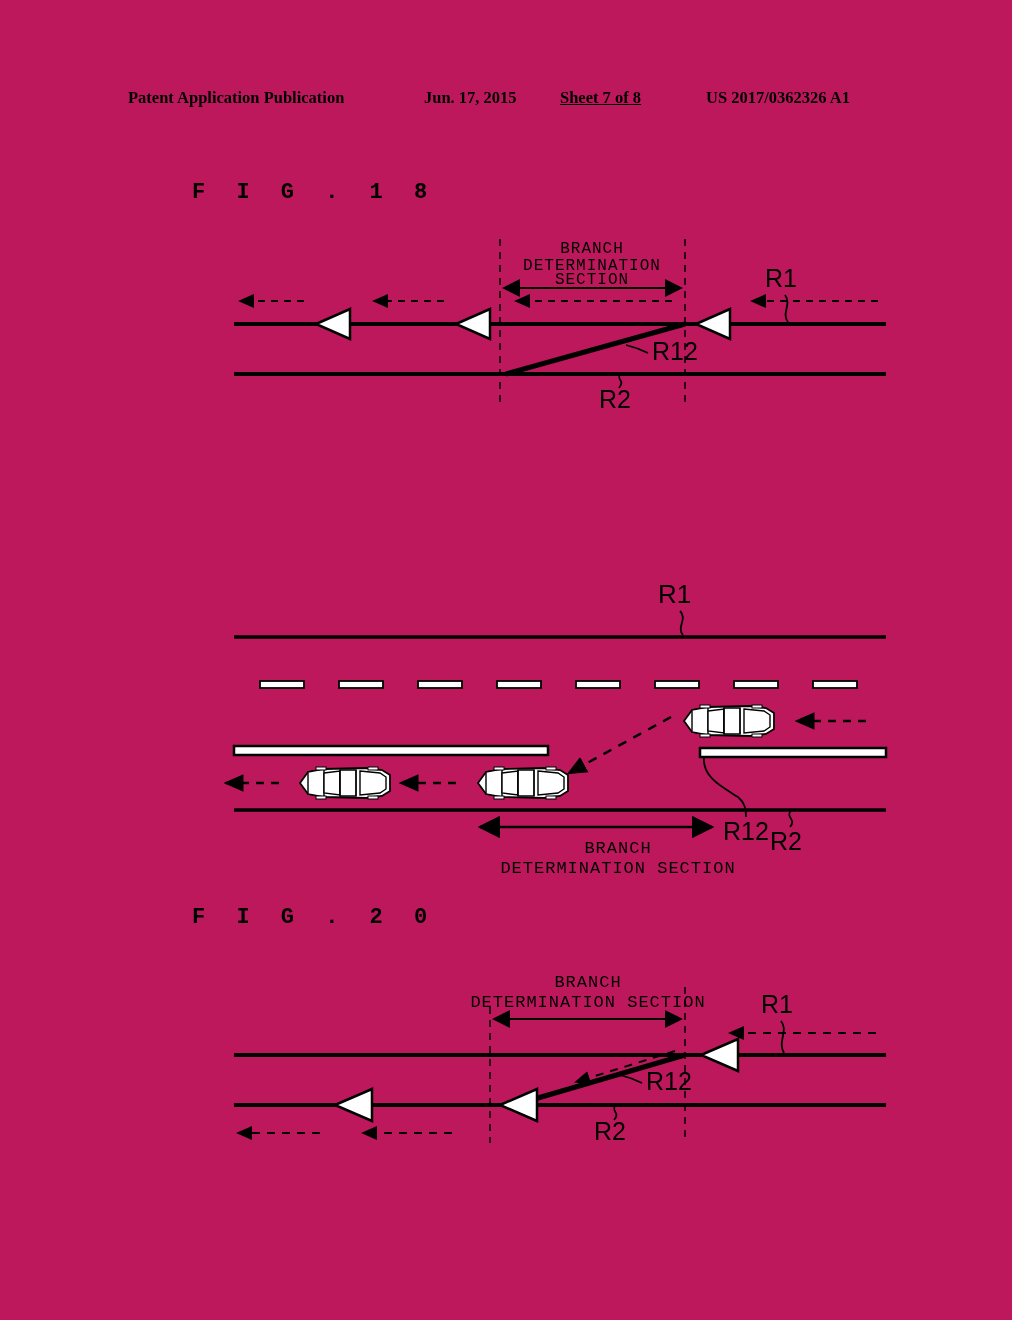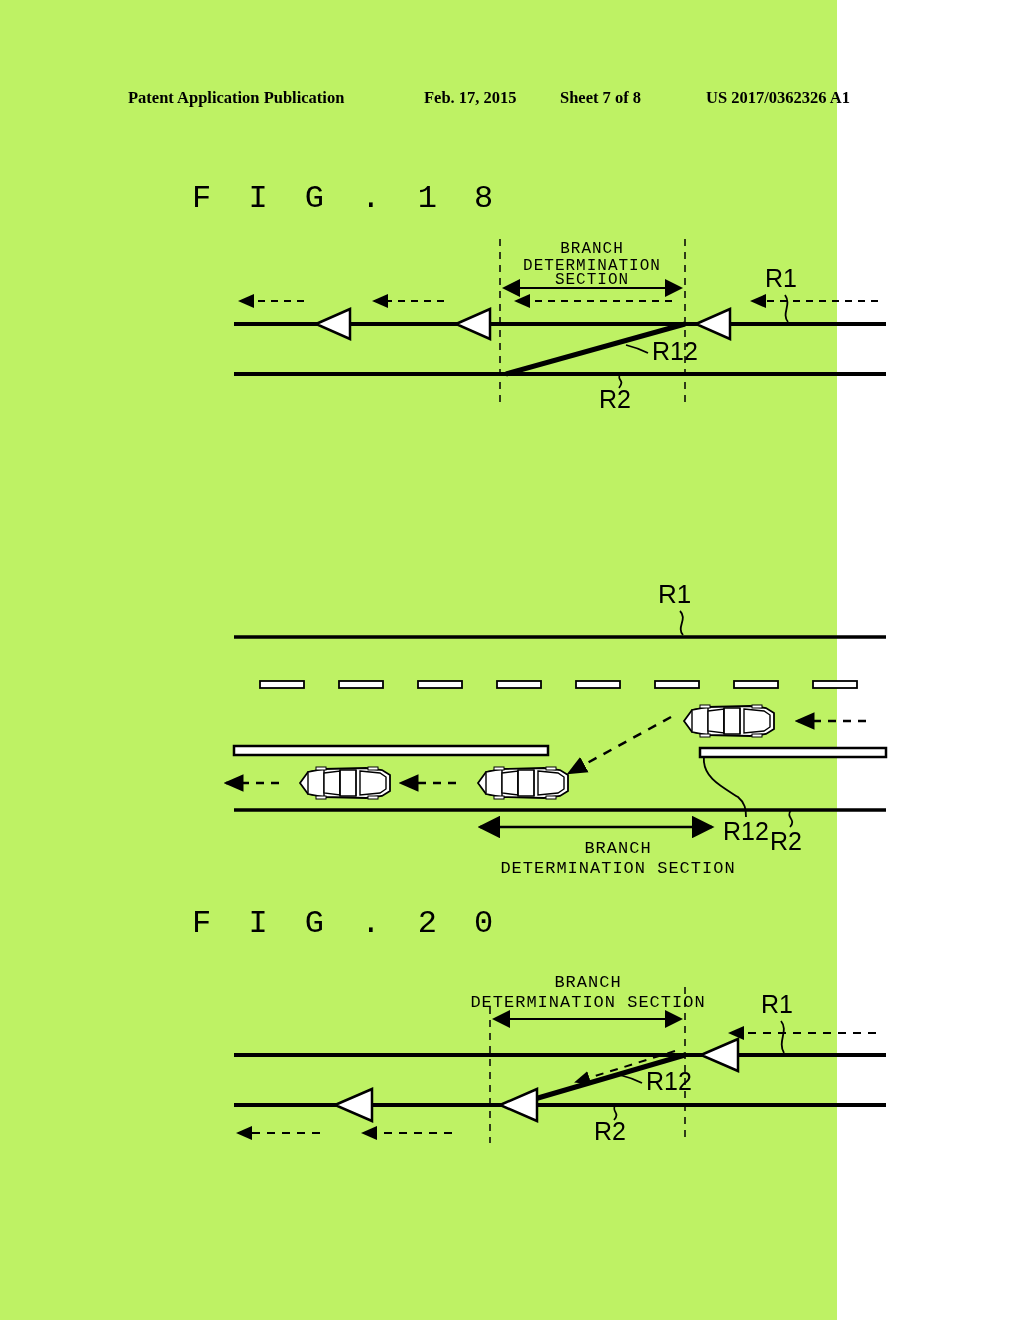--- a/index.html
+++ b/index.html
@@ -11,49 +11,49 @@
     width: 1024px;
     height: 1320px;
     position: relative;
     font-family: "Liberation Serif", serif;
     color: #000000;
     overflow: hidden;
   }
   #page {
     position: absolute;
     left: 0; top: 0;
-    width: 837px;
+    width: 1012px;
     height: 1320px;
-    background: #bef264;
+    background: #be185d;
   }
 
   
   .page-header {
     position: absolute;
     top: 88px;
     left: 0;
     width: 1024px;
     height: 26px;
     font-family: "Liberation Serif", serif;
     font-weight: bold;
     font-size: 16.5px;
     letter-spacing: 0px;
     white-space: nowrap;
   }
   .hdr-pub   { position: absolute; left: 128px; top: 0; }
   .hdr-date  { position: absolute; left: 424px; top: 0; }
-  .hdr-sheet { position: absolute; left: 560px; top: 0; }
+  .hdr-sheet { position: absolute; left: 560px; top: 0; text-decoration: underline; }
   .hdr-pat   { position: absolute; left: 706px; top: 0; }
 
   
   .fig-caption {
     position: absolute;
     font-family: "Liberation Mono", monospace;
-    font-size: 32px;
-    font-weight: normal;
+    font-size: 22px;
+    font-weight: bold;
     letter-spacing: 9px;
     white-space: nowrap;
   }
 
   
   .fig-svg {
     position: absolute;
     left: 0;
     padding-left: 48px;
   }
@@ -68,21 +68,21 @@
     fill: #000;
   }
 </style>
 </head>
 <body>
 
 <div id="page">
 
   <div class="page-header">
     <span class="hdr-pub">Patent Application Publication</span>
-    <span class="hdr-date">Feb. 17, 2015</span>
+    <span class="hdr-date">Jun. 17, 2015</span>
     <span class="hdr-sheet">Sheet 7 of 8</span>
     <span class="hdr-pat">US 2017/0362326 A1</span>
   </div>
 
   <div class="fig-caption" style="left:192px; top:180px;">F I G .   1 8</div>
 
   <div class="fig-svg" style="top:225px;">
     <svg width="1024" height="195" viewBox="0 0 1024 195" xmlns="http://www.w3.org/2000/svg">
       <defs>
         <marker id="f18-solid-arrow" markerWidth="9" markerHeight="9" refX="8" refY="4.5" orient="auto">

